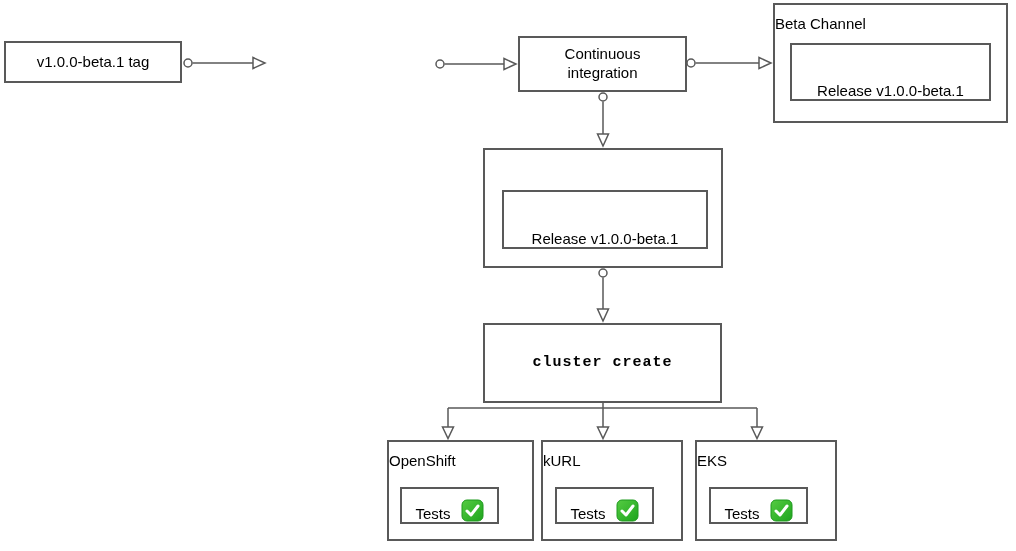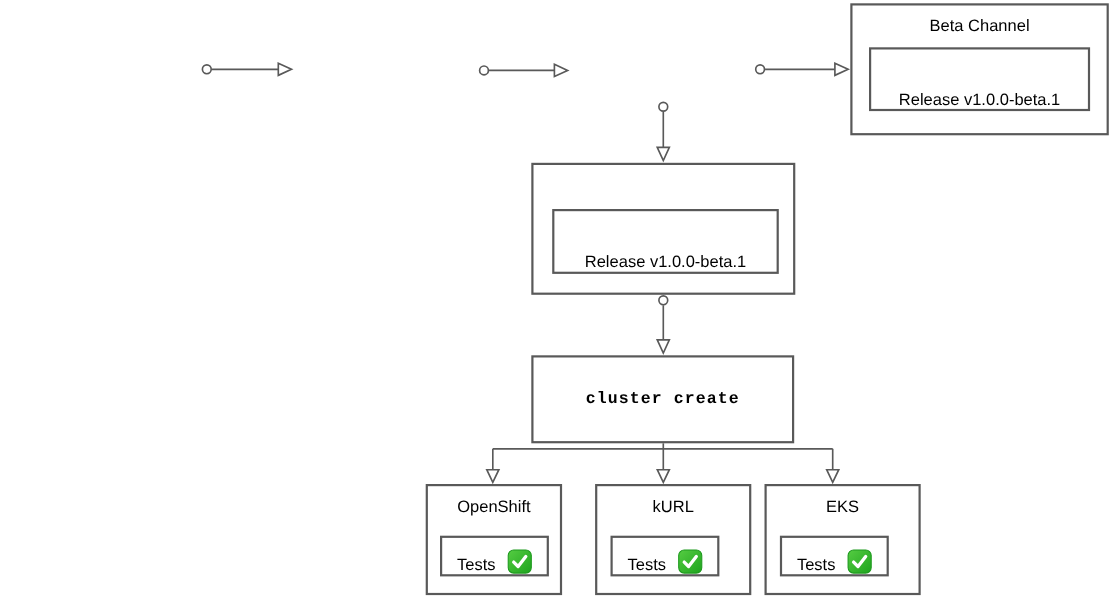--- a/index.html
+++ b/index.html
@@ -36,21 +36,20 @@
     text-align: center;
   }
   .node .label {
     display: block;
     white-space: pre-line;
     line-height: 1.25;
   }
   .group-title {
     display: block;
     margin-top: 10px;
-    text-align: center;
     line-height: 1.2;
   }
   .inner {
     display: flex;
     align-items: flex-end;
     justify-content: center;
     text-align: center;
   }
   .mono .label {
     font-family: "Liberation Mono", "DejaVu Sans Mono", monospace;
@@ -112,41 +111,48 @@
         <line x1="448" y1="408" x2="448" y2="427"></line>
         <line x1="603" y1="408" x2="603" y2="427"></line>
         <line x1="757" y1="408" x2="757" y2="427"></line>
         <path d="M442.5,427 L448,438.5 L453.5,427 Z" fill="#ffffff"></path>
         <path d="M597.5,427 L603,438.5 L608.5,427 Z" fill="#ffffff"></path>
         <path d="M751.5,427 L757,438.5 L762.5,427 Z" fill="#ffffff"></path>
       </g>
     </g>
   </svg>
 
-
-
+  <div class="node" style="left:4px; top:41px; width:178px; height:42px;">
+    <span class="label">v1.0.0-beta.1 tag</span>
+  </div>
+
+
+  <div class="node" style="left:518px; top:36px; width:169px; height:56px;">
+    <span class="label">Continuous
+integration</span>
+  </div>
 
   <div class="group" style="left:773px; top:3px; width:235px; height:120px;">
     <span class="group-title">Beta Channel</span>
     <div class="inner" style="left:15px; top:38px; width:201px; height:58px;">
       <span class="label">Release v1.0.0-beta.1</span>
     </div>
   </div>
 
   <div class="group" style="left:483px; top:148px; width:240px; height:120px;">
     <div class="inner" style="left:17px; top:40px; width:206px; height:59px;">
       <span class="label">Release v1.0.0-beta.1</span>
     </div>
   </div>
 
   <div class="node mono" style="left:483px; top:323px; width:239px; height:80px;">
     <span class="label">cluster create</span>
   </div>
 
-  <div class="group" style="left:387px; top:440px; width:124px; height:101px;">
+  <div class="group" style="left:387px; top:440px; width:147px; height:101px;">
     <span class="group-title">OpenShift</span>
     <div class="inner tests-box" style="left:11px; top:45px; width:99px; height:37px;">
       <span>Tests</span>
       <span class="check-icon">
         <svg width="23" height="23" viewBox="0 0 23 23">
           <defs>
             <linearGradient id="cg0" x1="0" y1="0" x2="1" y2="1">
               <stop offset="0" stop-color="#55cc42"></stop>
               <stop offset="1" stop-color="#1ea41e"></stop>
             </linearGradient>

